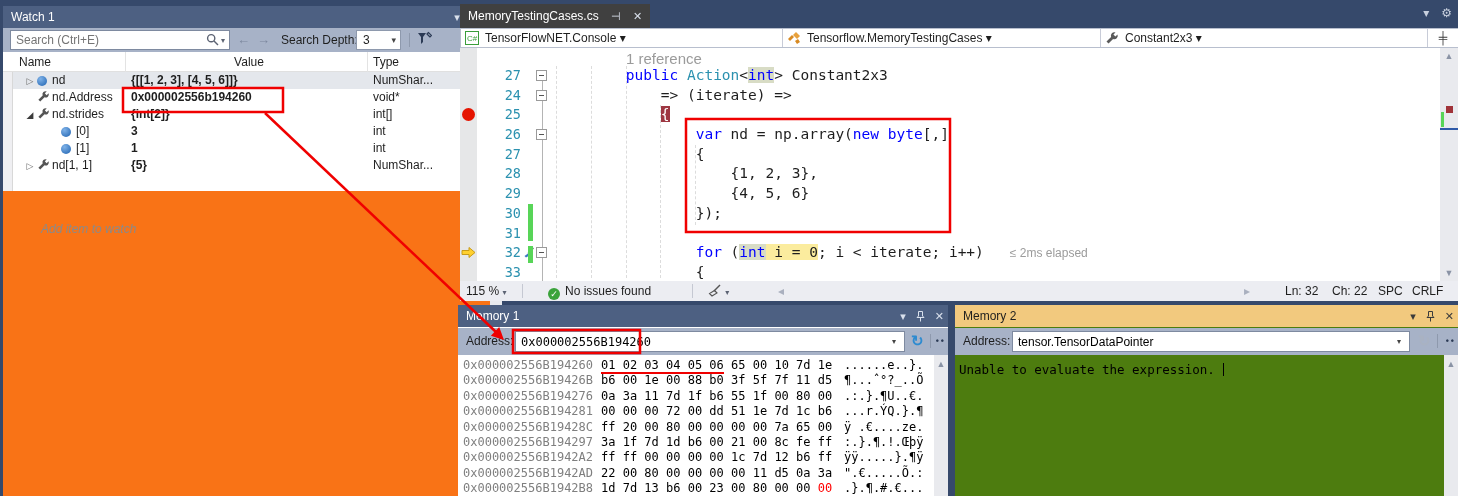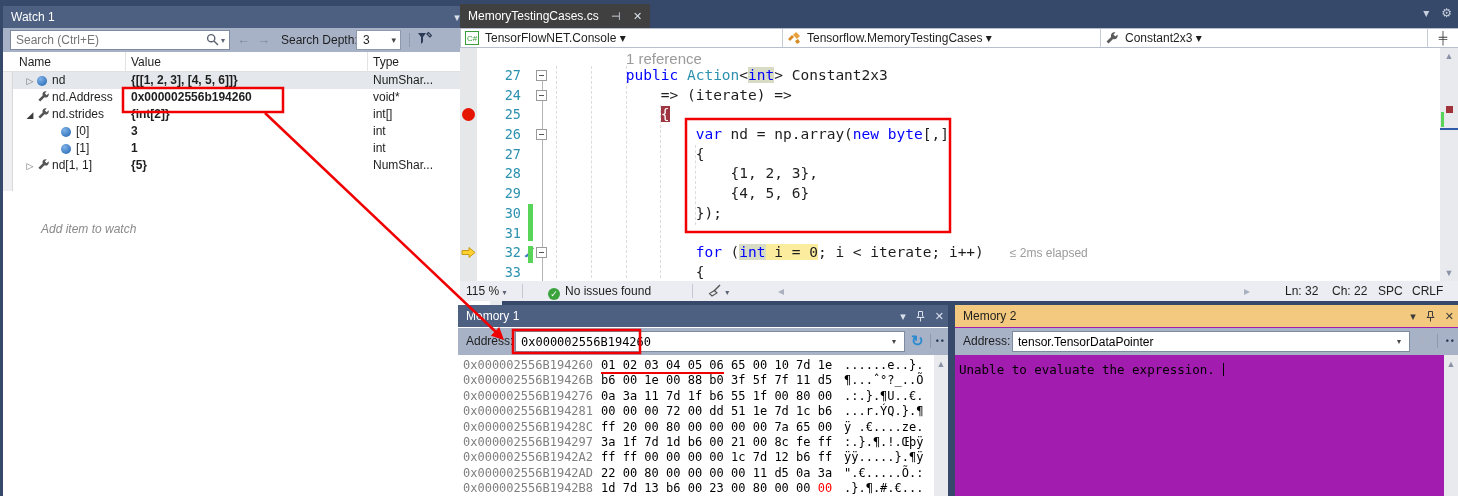--- a/index.html
+++ b/index.html
@@ -83,21 +83,21 @@
   .redbyte { color:#FF0000; }
   .memmsg { position:absolute; left:4px; top:57px; font-family:"DejaVu Sans Mono", monospace; font-size:12.5px; color:#000; }
   .cursorbar { display:inline-block; width:1px; height:13px; background:#000; margin-left:8px; vertical-align:-2px; }
 
   svg { display:block; }
   input { font-family:"Liberation Sans", sans-serif; }
 </style>
 </head>
 <body>
 
-<div class="panel" id="watch-panel" style="left:3px; top:6px; width:499px; height:490px; background:#ffffff;">
+<div class="panel" id="watch-panel" style="left:3px; top:6px; width:499px; height:490px; background:#f97316;">
   <div class="twtitle">
     <span>Watch 1</span>
     <span class="twbtns">
       <span class="twbtn">▾</span>
       <span class="twbtn">
           <svg width="9" height="11" viewBox="0 0 9 11">
             <path d="M2.5 0.5 h4 v4.5 l1.5 1.5 h-7 l1.5-1.5 z M4.5 6.5 v4" stroke="currentColor" stroke-width="1" fill="none"></path>
           </svg>
         </span>
       <span class="twbtn">✕</span>
@@ -124,21 +124,21 @@
         <svg width="16" height="16" viewBox="0 0 16 16">
           <path d="M2 2 h8 l-3 4 v5 l-2 2 v-7 z" fill="#2B3A55"></path>
           <path d="M11 3 l3 3 M12.5 1.5 l-1.5 1.5 3 3 1.5-1.5 z" stroke="#2B3A55" stroke-width="1.2" fill="none"></path>
         </svg>
       </span>
   </div>
   <span class="overflow-dots" style="right:3px; top:25px;">••</span>
 
   <div id="watch-grid-header">
     <span class="hdrcell" style="left:10px; width:112px;">Name</span>
-    <span class="hdrcell" style="left:122px; width:242px;">Value</span>
+    <span class="hdrcell" style="left:122px; width:242px;text-align:center;">Value</span>
     <span class="hdrcell" style="left:364px; width:69px;">Type</span>
   </div>
   <div class="colline" style="left:122px; height:139px;"></div>
   <div class="colline" style="left:364px; height:139px;"></div>
 
   <div id="watch-rows">
       <div class="wrow sel">
         <div class="wgut"></div>
         <div class="wcell wname" style="padding-left: 10px;"><span class="exp">▷</span><span class="rowicon"><span class="ball"></span></span><span>nd</span></div>
         <div class="wcell wval">{[[1, 2, 3], [4, 5, 6]]}</div>
@@ -371,21 +371,21 @@
       <div class="mrow"><span class="maddr">0x000002556B194297</span><span class="mbytes">3a 1f 7d 1d b6 00 21 00 8c fe ff</span><span class="mascii">:.}.¶.!.Œþÿ</span></div>
       <div class="mrow"><span class="maddr">0x000002556B1942A2</span><span class="mbytes">ff ff 00 00 00 00 1c 7d 12 b6 ff</span><span class="mascii">ÿÿ.....}.¶ÿ</span></div>
       <div class="mrow"><span class="maddr">0x000002556B1942AD</span><span class="mbytes">22 00 80 00 00 00 00 11 d5 0a 3a</span><span class="mascii">".€.....Õ.:</span></div>
       <div class="mrow"><span class="maddr">0x000002556B1942B8</span><span class="mbytes">1d 7d 13 b6 00 23 00 80 00 00 <span class="redbyte">00</span></span><span class="mascii">.}.¶.#.€...</span></div>
     </div>
   <div class="track" style="right:0; top:50px; width:14px; bottom:0;">
     <span class="sb-arrow" style="top:4px;">▲</span>
   </div>
 </div>
 
-<div class="panel" id="memory2-panel" style="left:955px; top:305px; width:503px; height:191px; background:#a21caf;">
+<div class="panel" id="memory2-panel" style="left:955px; top:305px; width:503px; height:191px; background:#4d7c0f;">
   <div class="twtitle active">
     <span>Memory 2</span>
     <span class="twbtns">
       <span class="twbtn">▾</span>
       <span class="twbtn">
           <svg width="9" height="11" viewBox="0 0 9 11">
             <path d="M2.5 0.5 h4 v4.5 l1.5 1.5 h-7 l1.5-1.5 z M4.5 6.5 v4" stroke="currentColor" stroke-width="1" fill="none"></path>
           </svg>
         </span>
       <span class="twbtn">✕</span>

